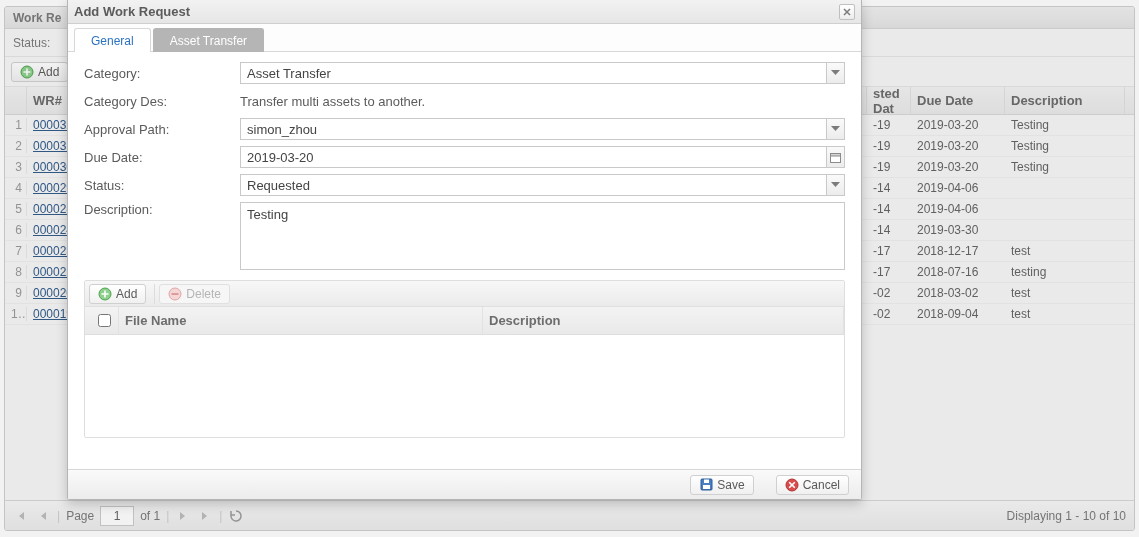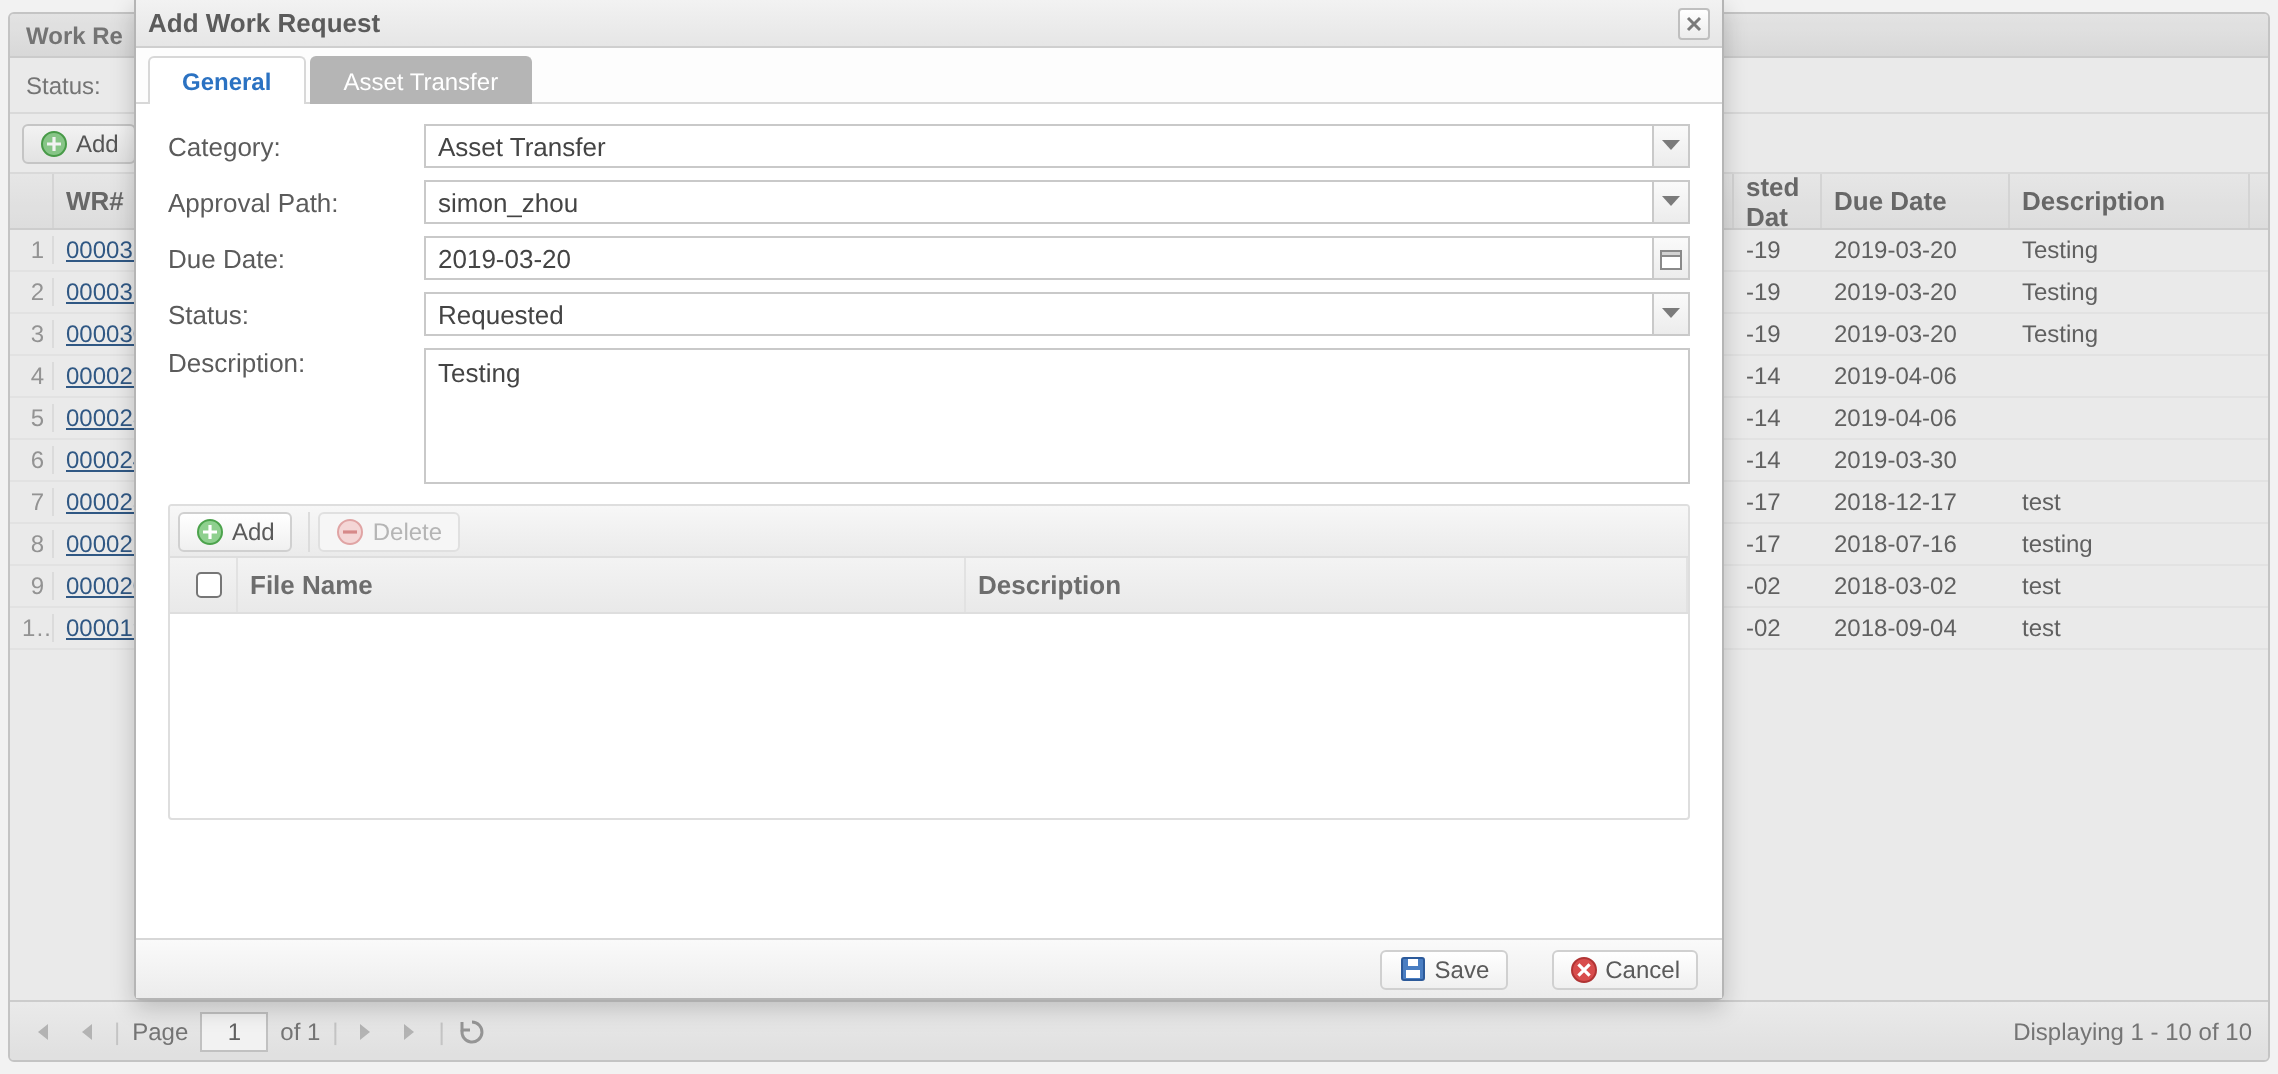--- a/index.html
+++ b/index.html
@@ -78,27 +78,27 @@
     background: linear-gradient(#ffffff,#ececec);
   }
   .tabs {
     display: flex; height: 28px; align-items: flex-end; padding: 0 6px; gap: 2px;
     background: #fdfdfd; border-bottom: 1px solid #d8d8d8;
   }
   .tab {
     padding: 5px 16px 4px 16px; font-size: 12px; border-radius: 3px 3px 0 0; cursor: pointer;
     border: 1px solid #d8d8d8; border-bottom: none; position: relative; top: 1px;
   }
-  .tab.active { color: #2b72c2; background: #fff; font-weight: bold; }
+  .tab.active { color: #2b72c2; background: #fff; font-weight: normal; }
   .tab.inactive { color: #fff; background: #b5b5b5; border-color: #b5b5b5; }
 
   .form {
     padding: 10px 16px 4px 16px; font-size: 13px; color: #5b5b5b; display: flex; flex-direction: column; gap: 6px;
   }
-  .form-row { display: flex; align-items: center; min-height: 22px; }
+  .form-row { display: flex; align-items: center; min-height: 22px; gap: 28px; }
   .form-row label { width: 128px; flex-shrink: 0; font-size: 13px; }
   .form-row .static { color: #5b5b5b; }
   .combo, .textfield {
     flex: 1; display: flex; height: 22px; border: 1px solid #c9c9c9; background: #fff; font-size: 13px; color: #444;
   }
   .combo input, .textfield input { flex: 1; border: none; outline: none; padding: 0 6px; font-size: 13px; color: #444; }
   .trigger {
     width: 18px; border-left: 1px solid #c9c9c9; background: linear-gradient(#fafafa,#ececec);
     display: flex; align-items: center; justify-content: center; cursor: pointer;
   }
@@ -298,20 +298,24 @@
       <div class="combo">
         <input value="Asset Transfer" style="">
         <div class="trigger">
             <svg width="9" height="6">
               <path d="M0 0 L4.5 5 L9 0 Z" fill="#7b7b7b"></path>
             </svg>
           </div>
       </div>
     </div>
     <div class="form-row">
+      <label>Category Des:</label>
+      <span class="static">Transfer multi assets to another.</span>
+    </div>
+    <div class="form-row">
       <label>Approval Path:</label>
       <div class="combo">
         <input value="simon_zhou" style="">
         <div class="trigger">
             <svg width="9" height="6">
               <path d="M0 0 L4.5 5 L9 0 Z" fill="#7b7b7b"></path>
             </svg>
           </div>
       </div>
     </div>

